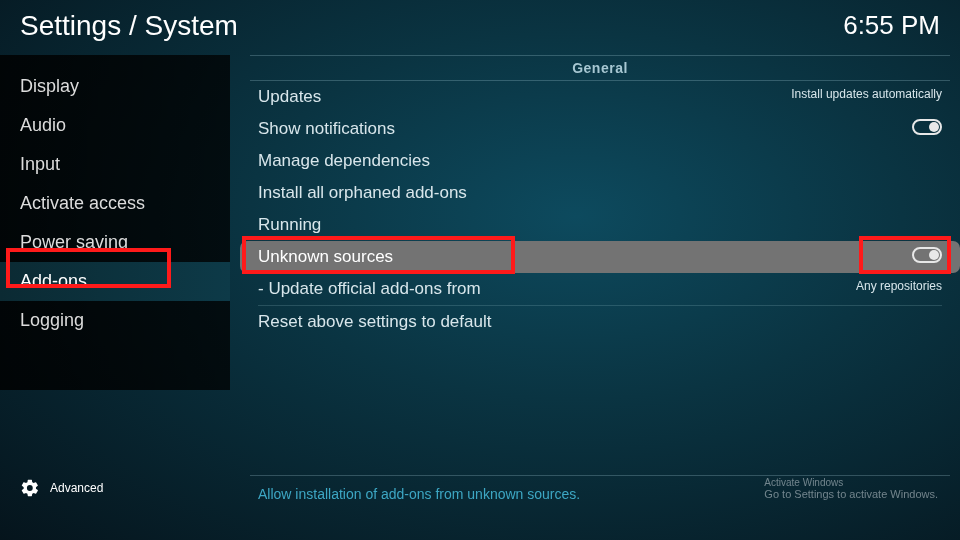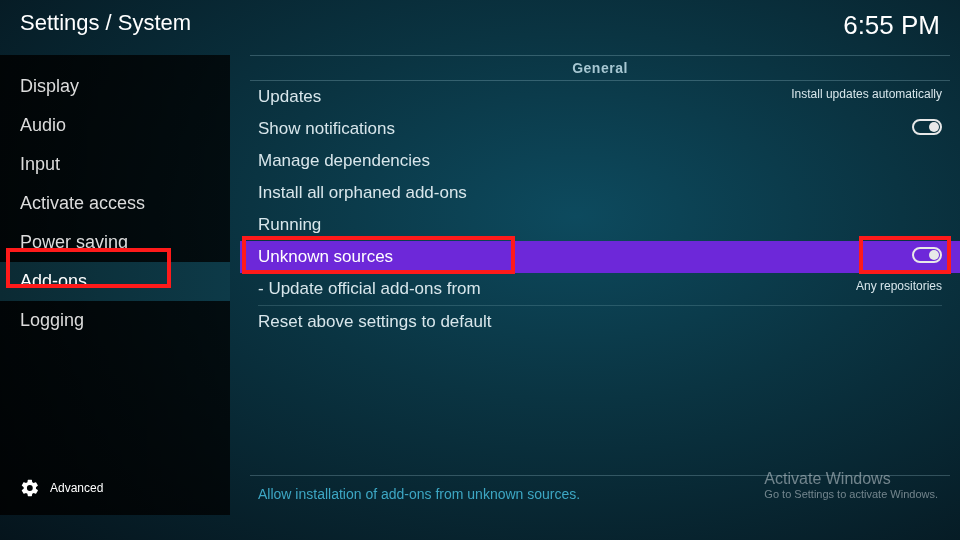--- a/index.html
+++ b/index.html
@@ -11,28 +11,28 @@
   }
   .header {
     position: absolute;
     top: 10px;
     left: 20px;
     right: 20px;
     display: flex;
     justify-content: space-between;
     align-items: flex-start;
   }
-  .breadcrumb { font-size: 22px; font-weight: 400; color: #ffffff; }
+  .breadcrumb { font-size: 28px; font-weight: 400; color: #ffffff; }
   .clock { font-size: 26px; font-weight: 300; color: #ffffff; }
   .sidebar {
     position: absolute;
     left: 0;
     top: 55px;
     width: 230px;
-    height: 460px;
+    height: 335px;
     background: linear-gradient(to right, rgba(0,0,0,0.85), rgba(0,0,0,0.75));
     padding-top: 12px;
   }
   .sidebar-item {
     padding: 9px 20px;
     font-size: 18px;
     color: #dcdcdc;
     cursor: pointer;
   }
   .sidebar-item.selected {
@@ -71,22 +71,23 @@
     display: flex;
     justify-content: space-between;
     align-items: flex-start;
     padding: 6px 18px;
     font-size: 17px;
     color: #d8e6eb;
     cursor: pointer;
     min-height: 31px;
   }
   .setting-row.highlight {
-    background: #6d28d9;
+    background: #737373;
     color: #ffffff;
+    border-radius: 7px;
   }
   .row-value { color: #d8e6eb; font-size: 12px; }
   .toggle {
     width: 30px; height: 16px; border: 2px solid #e8e8e8; border-radius: 10px;
     position: relative; display: inline-block;
   }
   .toggle::after {
     content: ''; position: absolute; width: 10px; height: 10px; background: #e8e8e8;
     border-radius: 50%; top: 1px; left: 1px;
   }
@@ -100,21 +101,21 @@
     color: #3da7c4;
   }
   .desc-hr { border: none; border-top: 1px solid rgba(180,220,230,0.25); margin: 0 10px; position: absolute; left:0; right:0; bottom: 64px;}
   .windows-watermark {
     position: absolute;
     right: 22px;
     bottom: 40px;
     text-align: left;
     color: rgba(200,210,215,0.55);
   }
-  .windows-watermark .title { font-size: 16px; }
+  .windows-watermark .title { font-size: 10px; }
   .windows-watermark .sub { font-size: 11px; }
   
   .redbox { position: absolute; border: 4px solid #ff1a1a; pointer-events: none; }
   .rb1 { left: 6px; top: 248px; width: 165px; height: 40px; }
   .rb2 { left: 242px; top: 236px; width: 273px; height: 38px; }
   .rb3 { left: 859px; top: 236px; width: 92px; height: 38px; }
 </style>
 </head>
 <body>
 

